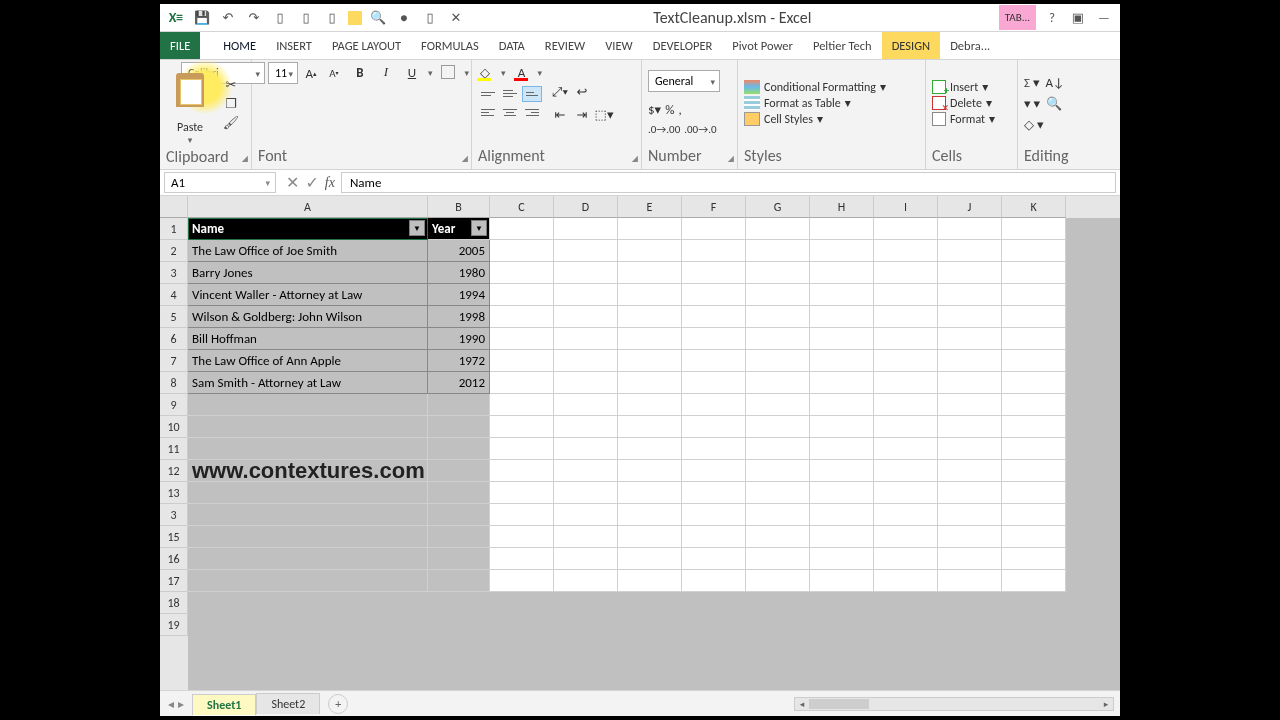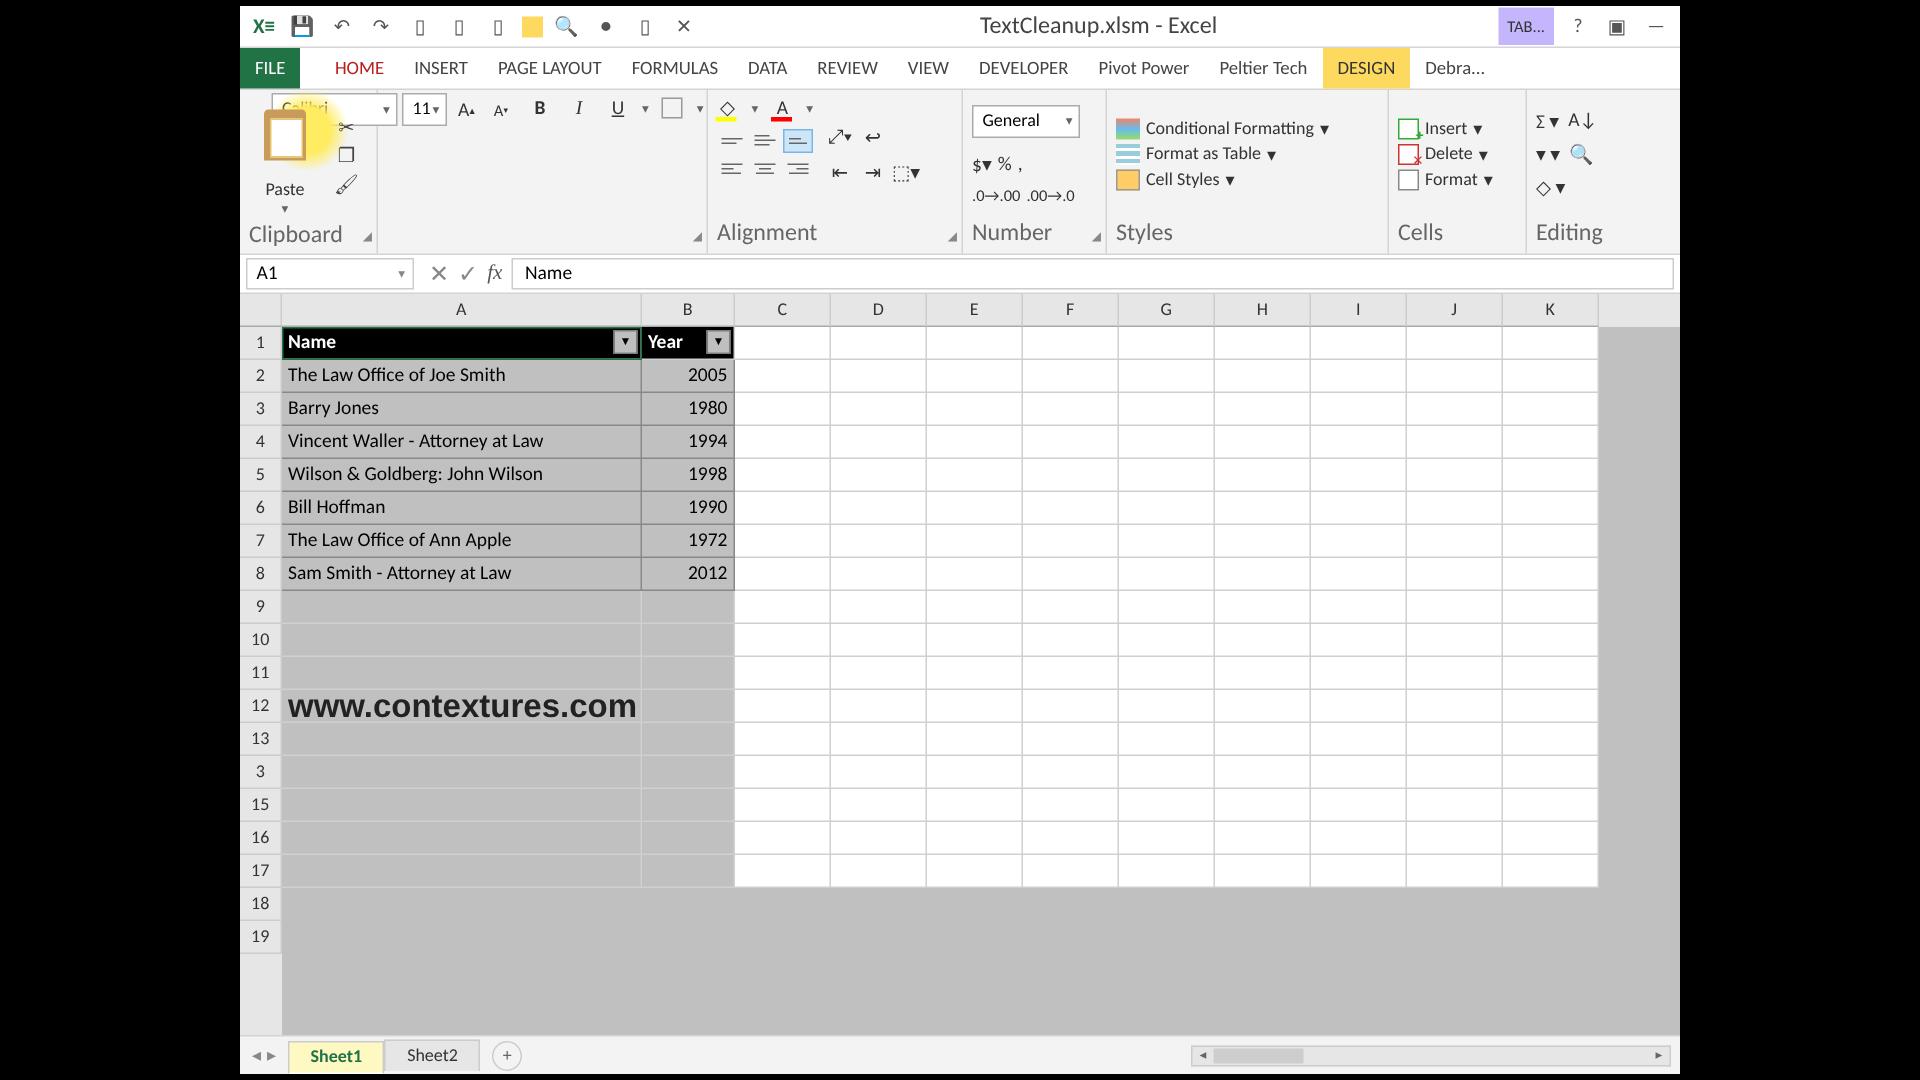--- a/index.html
+++ b/index.html
@@ -6,27 +6,27 @@
 body { background: #000; width: 1280px; height: 720px; overflow: hidden; }
 .app { position: absolute; left: 160px; top: 4px; width: 960px; height: 712px; background: #fff; display: flex; flex-direction: column; }
 
 
 .titlebar { height: 28px; background: #fff; display: flex; align-items: center; padding: 0 6px; border-bottom: 1px solid #d4d4d4; }
 .qat { display: flex; align-items: center; gap: 6px; }
 .qat-icon { width: 20px; height: 20px; display: flex; align-items: center; justify-content: center; font-size: 13px; color: #555; }
 .excel-icon { color: #217346; font-weight: bold; font-size: 14px; }
 .title { flex: 1; text-align: center; font-size: 16px; color: #444; }
 .titlebar-right { display: flex; gap: 6px; align-items: center; }
-.tab-badge { background: #c4b5fd; padding: 6px 6px; font-size: 11px; color: #333; }
+.tab-badge { background: #f9a8d4; padding: 6px 6px; font-size: 11px; color: #333; }
 
 
 .ribbon-tabs { height: 28px; display: flex; border-bottom: 1px solid #d4d4d4; align-items: stretch; background: #fff; }
 .ribbon-tab { padding: 0 10px; font-size: 12.5px; color: #444; display: flex; align-items: center; text-transform: uppercase; cursor: pointer; }
 .ribbon-tab.file { background: #217346; color: #fff; }
-.ribbon-tab.active { color: #b91c1c; padding-left: 23px; }
+.ribbon-tab.active { color: #0f172a; padding-left: 23px; }
 .ribbon-tab.design { background: #fdda5f; color: #333; }
 
 
 .ribbon { height: 110px; background: #f3f3f3; border-bottom: 1px solid #d4d4d4; display: flex; }
 .group { border-right: 1px solid #d4d4d4; display: flex; flex-direction: column; padding: 2px 6px 0; position: relative; }
 .group-body { flex: 1; display: flex; align-items: center; gap: 4px; }
 .group-label { font-size: 16px; color: #666; padding: 2px 0 4px; }
 .group-launcher { position: absolute; right: 3px; bottom: 6px; font-size: 8px; color: #888; }
 
 .paste-btn { display: flex; flex-direction: column; align-items: center; width: 48px; }
@@ -206,20 +206,21 @@
           <span class="btn-s">
               <span class="border-btn"></span>
             </span>
           <span style="font-size:9px;color:#666;">▾</span>
           <span class="btn-s color-btn">◇<span class="fill-swatch"></span></span>
           <span style="font-size:9px;color:#666;">▾</span>
           <span class="btn-s color-btn">A<span class="font-swatch"></span></span>
           <span style="font-size:9px;color:#666;">▾</span>
         </div>
       </div>
+      <div class="group-label">Font</div>
       <span class="group-launcher">◢</span>
     </div>
 
     <div class="group" style="width:170px;">
       <div class="group-body" style="gap:8px;">
         <div class="align-cluster">
           <div class="align-row">
             <span class="align-btn">
                 <i style="width:100%"></i>
                 <i style="width:70%"></i>

